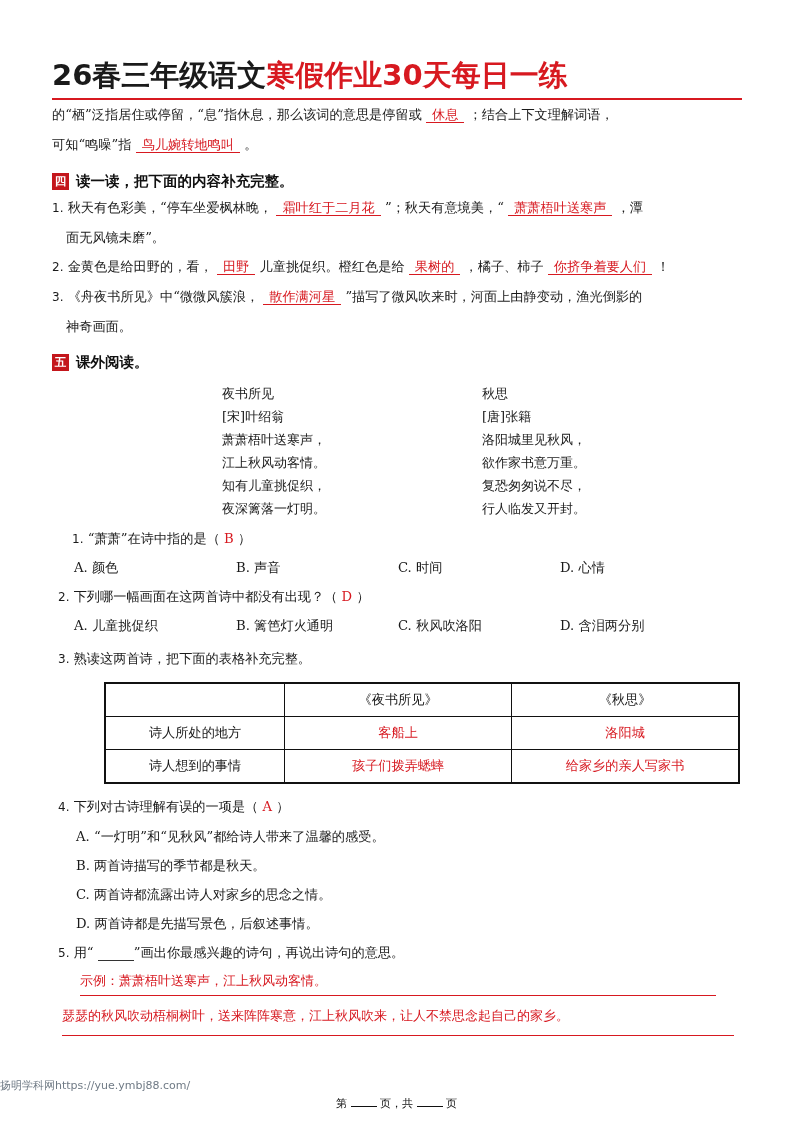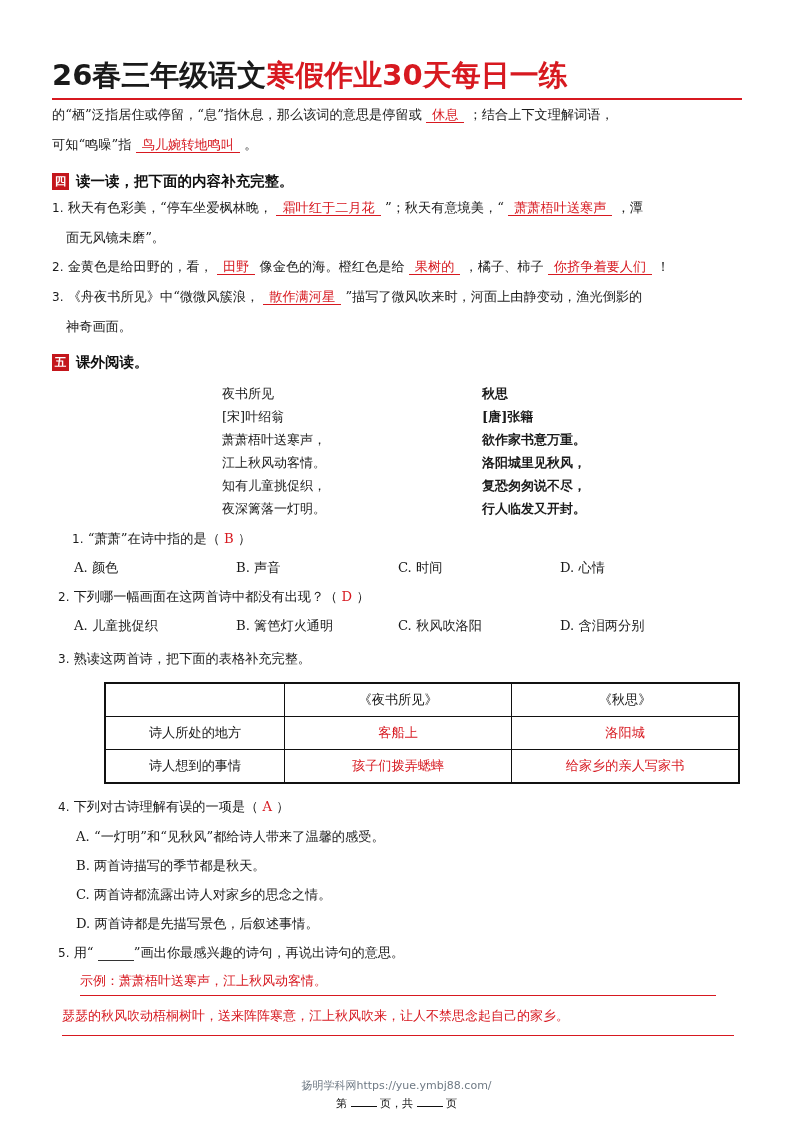--- a/index.html
+++ b/index.html
@@ -52,21 +52,21 @@
   }
 
   .qline { font-size:13.2px; line-height:29px; }
   .qnum { font-family:"DejaVu Sans","Liberation Sans",sans-serif; font-size:12px; }
   .indent { margin-left: 14px; }
 
   
   .poems { display:flex; margin-top:10px; margin-bottom: 4px; }
   .poem { text-align:left; font-size:13px; line-height:23px; }
   .poem.left { width: 300px; margin-left: 170px;}
-  .poem.right { width: 300px; font-weight: bold; }
+  .poem.right { width: 300px; }
   .poem .ptitle { }
   .poem .pauthor { }
 
   
   .choices { display:flex; margin-left: 22px; font-size:13.2px; line-height:28px;}
   .choices .c { width: 162px; }
 
   
   table.grid {
     border-collapse: collapse;
@@ -99,21 +99,20 @@
     color:#d71920; font-size:13px; line-height:26px;
     border-bottom: 1px solid #d71920;
     margin-left: 10px; width: 672px;
     padding-bottom: 6px;
     margin-top: 7px;
   }
 
   
   .watermark {
     position:absolute; left:0; top:1078px; width:793px;
-    text-align:center;
     font-family:"DejaVu Sans","Liberation Sans",sans-serif;
     font-size:11px; color:#6f7a85;
   }
   .footer {
     position:absolute; left:0; top:1096px; width:793px;
     text-align:center; font-size:11px; color:#111;
   }
   .footer .u { display:inline-block; border-bottom:1px solid #111; width:26px; }
 </style>
 </head>
@@ -152,21 +151,21 @@
       <span>，潭</span>
     </div>
     <div class="qline indent">
       <span>面无风镜未磨”。</span>
     </div>
 
     <div class="qline">
       <span class="qnum">2.</span>
       <span>金黄色是给田野的，看，</span>
       <span class="ans ul">田野</span>
-      <span>像金色的海。橙红色是给</span>
+      <span>儿童挑促织。橙红色是给</span>
       <span class="ans ul">果树的</span>
       <span>，橘子、柿子</span>
       <span class="ans ul">你挤争着要人们</span>
       <span>！</span>
     </div>
 
     <div class="qline">
       <span class="qnum">3.</span>
       <span>《舟夜书所见》中“微微风簇浪，</span>
       <span class="ans ul">散作满河星</span>
@@ -186,22 +185,22 @@
         <div class="ptitle">夜书所见</div>
         <div class="pauthor">[宋]叶绍翁</div>
         <div>萧萧梧叶送寒声，</div>
         <div>江上秋风动客情。</div>
         <div>知有儿童挑促织，</div>
         <div>夜深篱落一灯明。</div>
       </div>
       <div class="poem right">
         <div class="ptitle">秋思</div>
         <div class="pauthor">[唐]张籍</div>
+        <div>洛阳城里见秋风，</div>
         <div>欲作家书意万重。</div>
-        <div>洛阳城里见秋风，</div>
         <div>复恐匆匆说不尽，</div>
         <div>行人临发又开封。</div>
       </div>
     </div>
 
     <div class="qline" style="margin-left:20px">
       <span class="qnum">1.</span>
       <span>“萧萧”在诗中指的是（</span>
       <span class="ans">B</span>
       <span>）</span>

